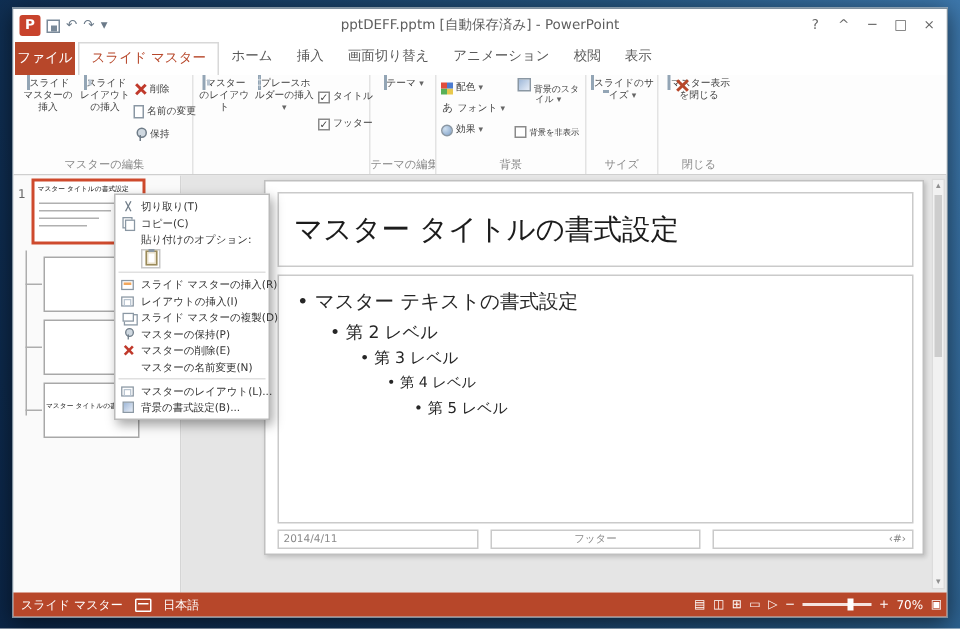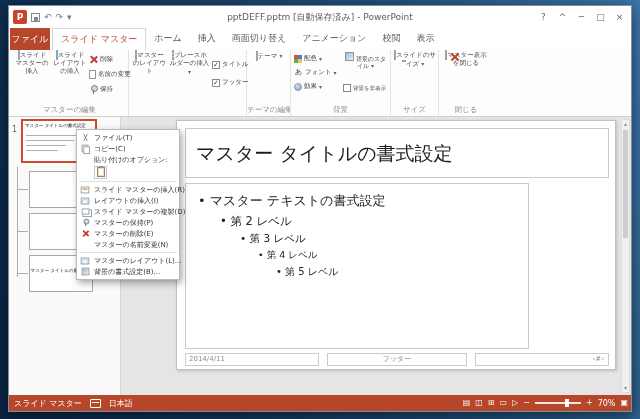--- a/index.html
+++ b/index.html
@@ -84,21 +84,21 @@
 .tline{position:absolute;left:3px;height:1px;background:#b0b0b0}
 .tv{position:absolute;left:8px;top:50px;width:1px;height:110px;background:#adadad}
 .th{position:absolute;left:8px;width:11px;height:1px;background:#adadad}
 .layoutthumb{position:absolute;left:20px;width:64px;height:37px;background:#fff;border:1px solid #a8a8a8;overflow:hidden}
 .lt-title{font-size:4.5px;color:#222;text-align:center;margin-top:12px;white-space:nowrap}
 
 .editor{position:absolute;left:112px;right:0;top:0;bottom:0;background:#e5e5e5}
 .slide{position:absolute;left:55px;top:3px;width:440px;height:250px;background:#fff;border:1px solid #c0c0c0;box-shadow:1px 1px 3px rgba(0,0,0,.18)}
 .titleph{position:absolute;left:8px;top:7px;width:424px;height:50px;border:1px solid #cacaca}
 .titletext{font-size:19px;color:#1c1c1c;line-height:48px;padding-left:10px;white-space:nowrap;overflow:hidden}
-.bodyph{position:absolute;left:8px;top:62px;width:344px;height:166px;border:1px solid #cacaca;padding-top:5px}
+.bodyph{position:absolute;left:8px;top:62px;width:424px;height:166px;border:1px solid #cacaca;padding-top:5px}
 .bl{color:#262626;white-space:nowrap}
 .b1{font-size:13px;margin:3px 0 4px 12px}
 .b2{font-size:11.5px;margin:0 0 3px 34px}
 .b3{font-size:10.5px;margin:0 0 3px 54px}
 .b4{font-size:9.5px;margin:0 0 3px 72px}
 .b5{font-size:10px;margin:0 0 16px 90px}
 .fbox{position:absolute;top:232px;height:13px;border:1px solid #cacaca;font-size:7px;color:#8a8a8a;line-height:11px}
 .fdate{left:8px;width:134px;padding-left:3px}
 .ffoot{left:150px;width:140px;text-align:center}
 .fnum{left:298px;width:134px;text-align:right;padding-right:4px}
@@ -308,21 +308,21 @@
       </div>
     </div>
 
   </div>
 
   <div class="cmenu">
     <div class="mitem">
         <span class="micell">
           <span class="mi mi-cut"></span>
         </span>
-        <span>ファイル(T)</span>
+        <span>切り取り(T)</span>
       </div>
     <div class="mitem">
         <span class="micell">
           <span class="mi mi-copy"></span>
         </span>
         <span>コピー(C)</span>
       </div>
     <div class="mitem">
         <span class="micell"></span>
         <span>貼り付けのオプション:</span>

